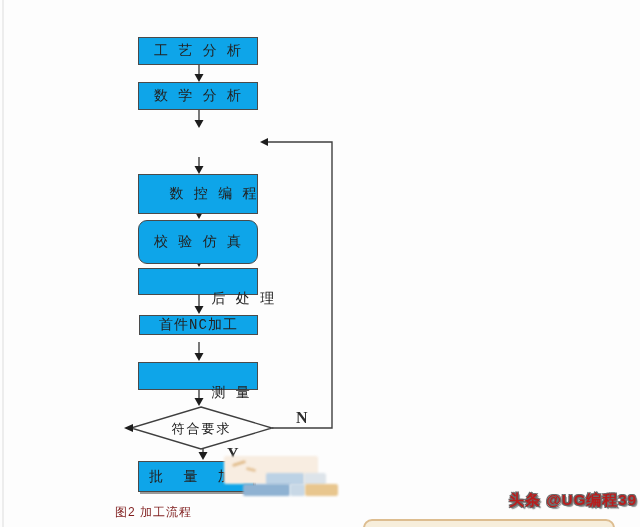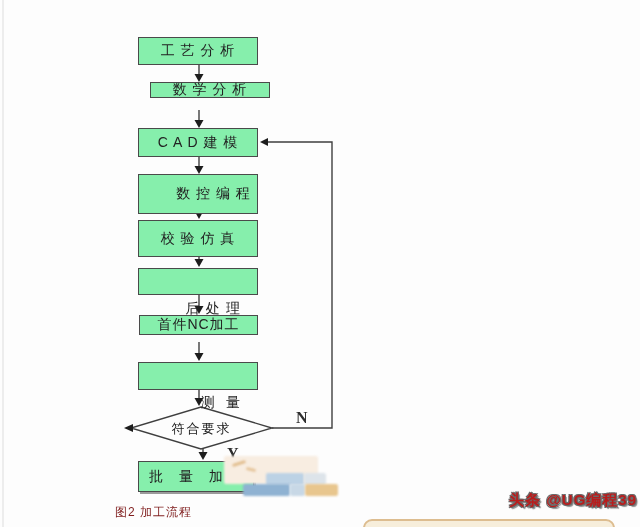--- a/index.html
+++ b/index.html
@@ -14,30 +14,31 @@
   }
   .page-edge {
     position: absolute; left: 2px; top: 0; width: 2px; height: 527px;
     background: #ededed;
   }
   .flow { position: absolute; inset: 0; filter: blur(0.3px); }
   svg.connectors { position: absolute; left: 0; top: 0; }
   .box {
     position: absolute;
     border: 1.5px solid #4a4a4a;
-    background: #86efac;
+    background: #0ea5e9;
     display: flex; align-items: center; justify-content: center;
     font-size: 14px; color: #222; white-space: pre;
     letter-spacing: 1px;
     box-sizing: border-box;
+    font-family: Liberation Mono, monospace;
   }
   .box.spread {
     display: block; text-align: justify;
     text-align-last: justify; -moz-text-align-last: justify;
-    padding: 15px 16px 0 16px;
+    padding: 5px 16px 0 16px;
   }
   .box.shadowed { box-shadow: 2px 2px 0 #9a9a9a; }
   .diamond-label {
     position: absolute; left: 130px; top: 420px; width: 143px; height: 17px;
     text-align: center; font-size: 13px; color: #222; letter-spacing: 2px;
   }
   .branch-label {
     position: absolute; font-family: "Liberation Serif", serif;
     font-size: 16px; color: #2e2e2e; font-weight: 600;
   }
@@ -110,30 +111,27 @@
 
         <polygon points="260,142 268,138 268,146"></polygon>
 
         <polygon points="124,428 133,424 133,432"></polygon>
       </g>
     </svg>
 
     <div class="box" style="left:138px; top:37px;  width:120px; height:28px;">
       <span>工 艺 分 析</span>
     </div>
-    <div class="box" style="left:138px; top:82px;  width:120px; height:16px;margin-left:12px;">
+    <div class="box" style="left:138px; top:82px;  width:120px; height:28px;">
       <span>数 学 分 析</span>
-    </div>
-    <div class="box" style="left:138px; top:128px; width:120px; height:29px;">
-      <span>C A D 建 模</span>
     </div>
     <div class="box" style="left:138px; top:174px; width:120px; height:40px;padding-left:31px;">
       <span>数 控 编 程</span>
     </div>
-    <div class="box" style="left:138px; top:220px; width:120px; height:37px;">
+    <div class="box" style="left:138px; top:220px; width:120px; height:44px;border-radius:9px;">
       <span>校 验 仿 真</span>
     </div>
     <div class="box spread" style="left:138px; top:268px; width:120px; height:27px;">
       <span>后 处 理</span>
     </div>
     <div class="box" style="left:139px; top:315px; width:119px; height:20px;">
       <span>首件NC加工</span>
     </div>
     <div class="box spread" style="left:138px; top:362px; width:120px; height:28px;">
       <span>测 量</span>

